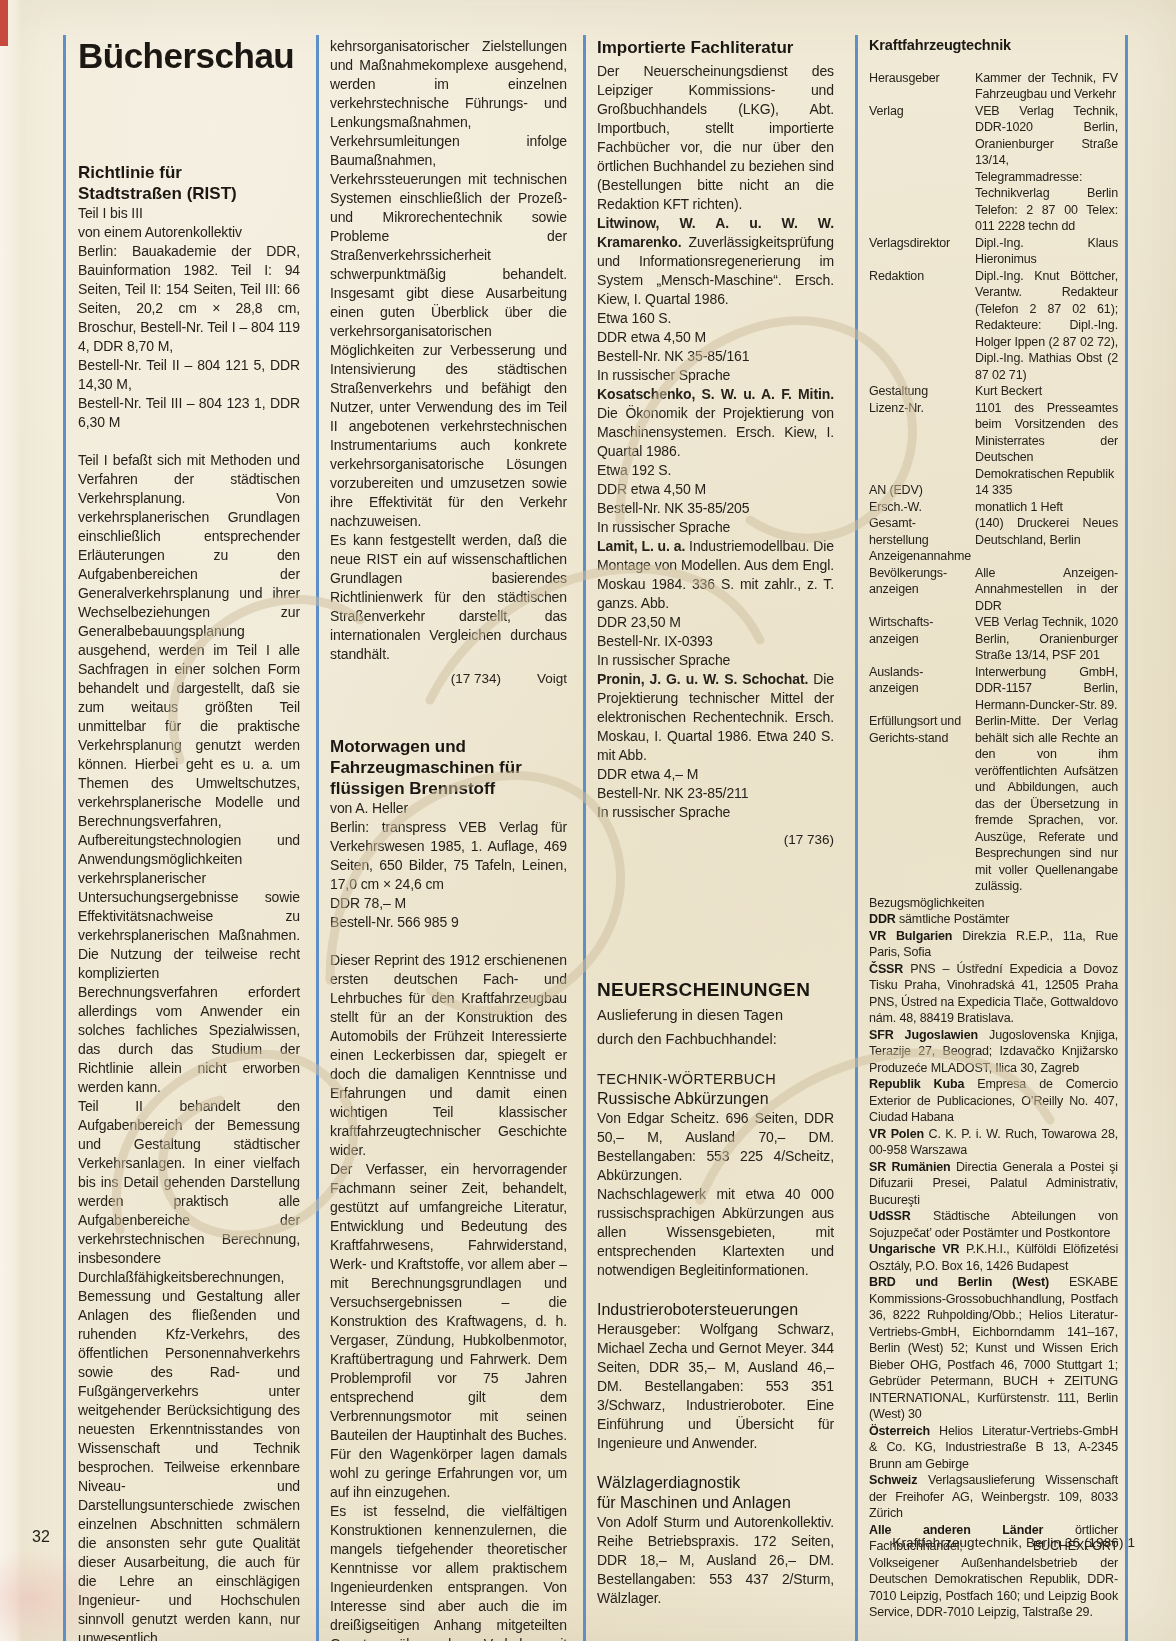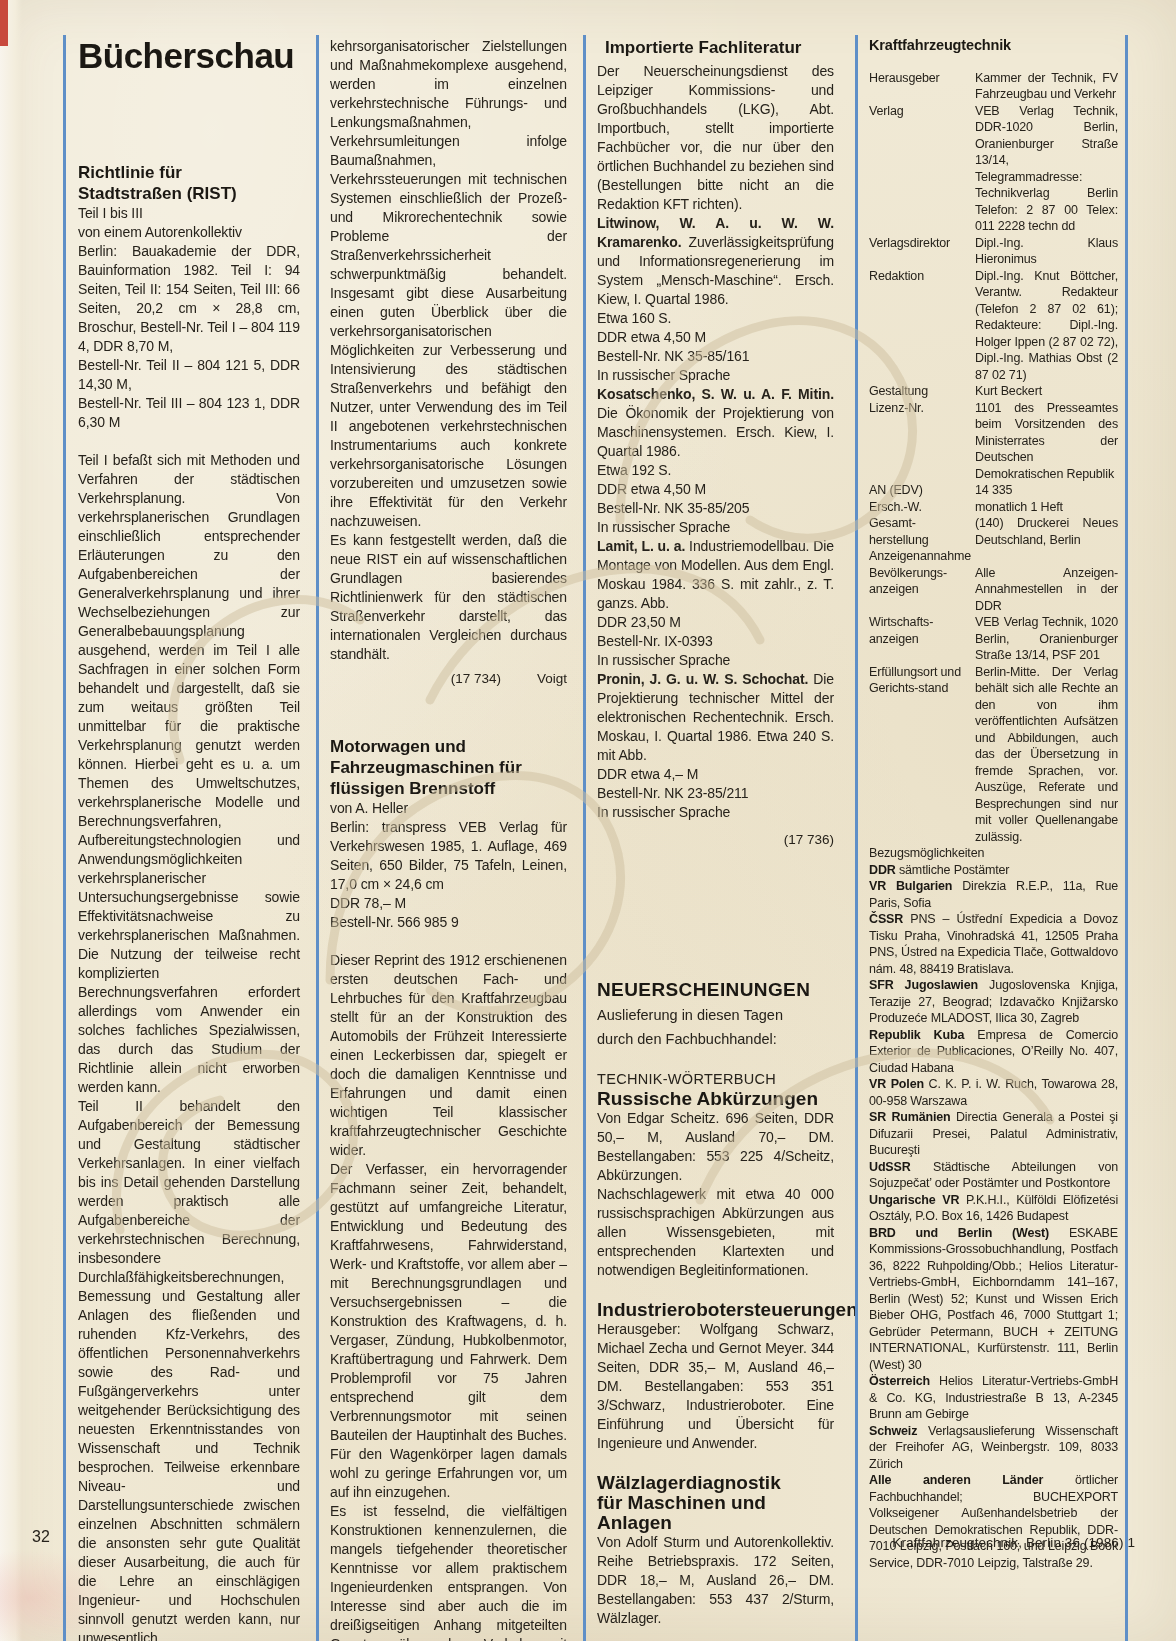--- a/index.html
+++ b/index.html
@@ -37,30 +37,30 @@
 
   p{margin:0;}
   .body-text{font-size:14px;line-height:19px;text-align:justify;letter-spacing:-0.1px;}
   .plain-line{font-size:14px;line-height:19px;letter-spacing:-0.1px;}
   .section-heading{font-size:35px;font-weight:bold;letter-spacing:-0.5px;line-height:1.1;color:#1b1813;}
   .review{margin-top:86px;}
   .review-title{font-size:17px;line-height:21px;font-weight:bold;color:#1b1813;}
   .para-first{margin-top:19px;}
   .sig-row{display:flex;justify-content:flex-end;gap:36px;font-size:13.5px;line-height:19px;margin-top:5px;}
   .review2{margin-top:48px;}
-  .import-heading{font-size:17px;font-weight:bold;line-height:21px;margin-bottom:4px;color:#1b1813;margin-left:8px;}
+  .import-heading{font-size:17px;font-weight:bold;line-height:21px;margin-bottom:4px;color:#1b1813;}
   .lit-entry{}
   .lit-author{font-weight:bold;}
   .sig-single{text-align:right;font-size:13.5px;line-height:19px;margin-top:8px;}
   .neu{margin-top:130px;}
   .neu-heading{font-size:19px;font-weight:bold;letter-spacing:0.4px;color:#1b1813;}
   .neu-sub{font-size:14.5px;line-height:20px;margin-top:4px;}
   .neu-item{margin-top:20px;}
   .neu-pretitle{font-size:14.5px;line-height:20px;letter-spacing:0.3px;}
-  .neu-title{font-size:19px;line-height:20px;font-weight:bold;color:#1b1813;}
+  .neu-title{font-size:16px;line-height:20px;font-weight:normal;color:#1b1813;}
 
   .imp{font-size:12.5px;line-height:16.5px;letter-spacing:-0.15px;}
   .imp-heading{font-size:14.5px;font-weight:bold;margin-bottom:16px;color:#1b1813;}
   .imp-row{display:flex;}
   .imp-label{width:102px;flex:none;padding-right:4px;}
   .imp-value{flex:1;text-align:justify;}
   .imp-fullline{margin-top:0;}
   .bezug-entry{text-align:justify;}
   .bezug-entry b{color:#1b1813;}
 
@@ -233,20 +233,24 @@
 
       <div class="imp-fullline">Anzeigenannahme</div>
 
       <div class="imp-row">
         <div class="imp-label">Bevölkerungs-anzeigen</div>
         <div class="imp-value">Alle Anzeigen-Annahmestellen in der DDR</div>
       </div>
       <div class="imp-row">
         <div class="imp-label">Wirtschafts-anzeigen</div>
         <div class="imp-value">VEB Verlag Technik, 1020 Berlin, Oranienburger Straße 13/14, PSF 201</div>
+      </div>
+      <div class="imp-row">
+        <div class="imp-label">Auslands-anzeigen</div>
+        <div class="imp-value">Interwerbung GmbH, DDR-1157 Berlin, Hermann-Duncker-Str. 89.</div>
       </div>
       <div class="imp-row">
         <div class="imp-label">Erfüllungsort und Gerichts-stand</div>
         <div class="imp-value">Berlin-Mitte. Der Verlag behält sich alle Rechte an den von ihm veröffentlichten Aufsätzen und Abbildungen, auch das der Übersetzung in fremde Sprachen, vor. Auszüge, Referate und Besprechungen sind nur mit voller Quellenangabe zulässig.</div>
       </div>
 
       <div class="imp-fullline">Bezugsmöglichkeiten</div>
 
       <p class="bezug-entry"><b>DDR</b> <span>sämtliche Postämter</span></p>
       <p class="bezug-entry"><b>VR Bulgarien</b> <span>Direkzia R.E.P., 11a, Rue Paris, Sofia</span></p>

